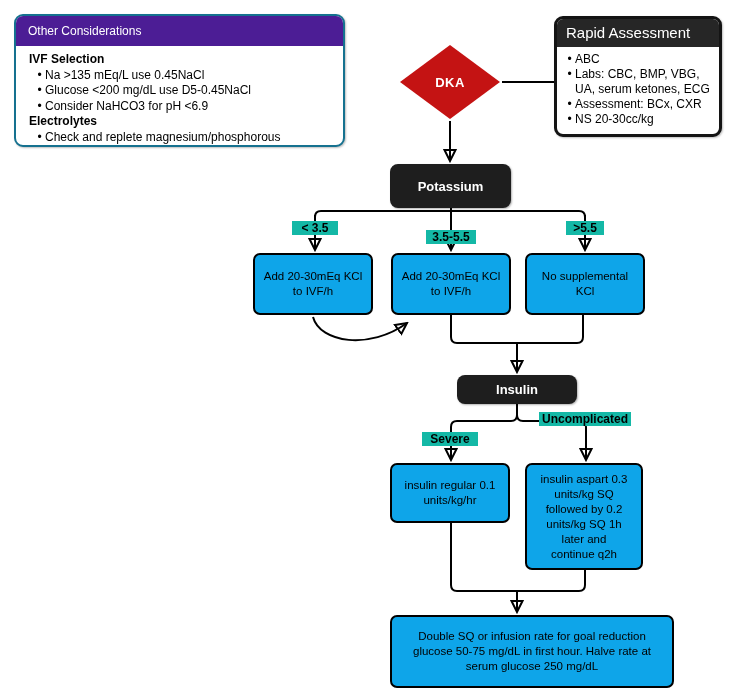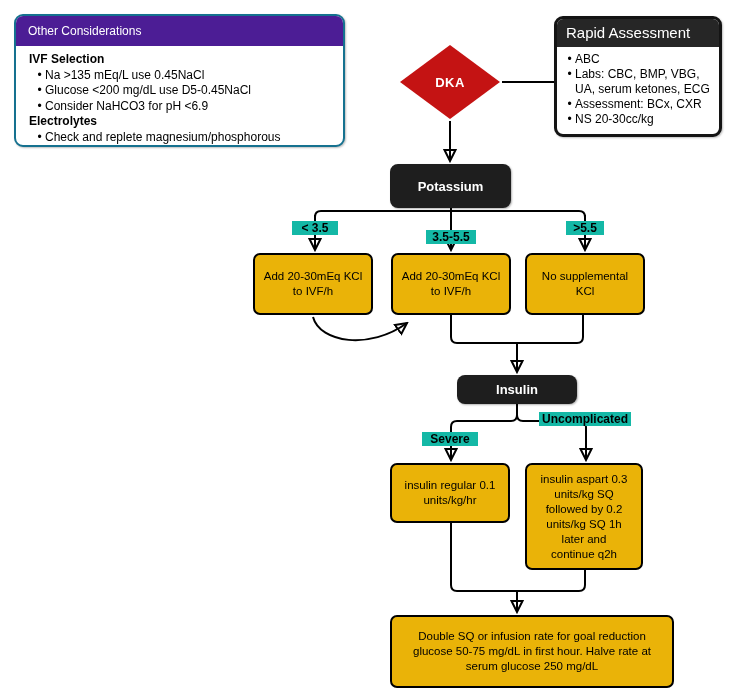--- a/index.html
+++ b/index.html
@@ -38,21 +38,21 @@
   .diamond-label { position: relative; color: #fff; font-weight: bold; font-size: 13px; letter-spacing: 0.5px; }
 
   
   .dark-node { background: #1E1E1E; color: #fff; font-weight: bold; font-size: 13px;
     border-radius: 8px; display: flex; align-items: center; justify-content: center;
     box-shadow: 1px 1px 2px rgba(0,0,0,0.3); }
   .node-potassium { left: 390px; top: 164px; width: 121px; height: 44px; }
   .node-insulin   { left: 457px; top: 375px; width: 120px; height: 29px; }
 
   
-  .action-box { background: #eab308; border: 2px solid #000; border-radius: 7px;
+  .action-box { background: #0ea5e9; border: 2px solid #000; border-radius: 7px;
     display: flex; align-items: center; justify-content: center; text-align: center;
     font-size: 11.5px; line-height: 15px; padding: 4px 6px; }
   .kbox1 { left: 253px; top: 253px; width: 120px; height: 62px; }
   .kbox2 { left: 391px; top: 253px; width: 120px; height: 62px; }
   .kbox3 { left: 525px; top: 253px; width: 120px; height: 62px; }
   .ibox1 { left: 390px; top: 463px; width: 120px; height: 60px; }
   .ibox2 { left: 525px; top: 463px; width: 118px; height: 107px; padding: 4px 13px; }
   .final-box { left: 390px; top: 615px; width: 284px; height: 73px; padding: 6px 10px; }
 
   

